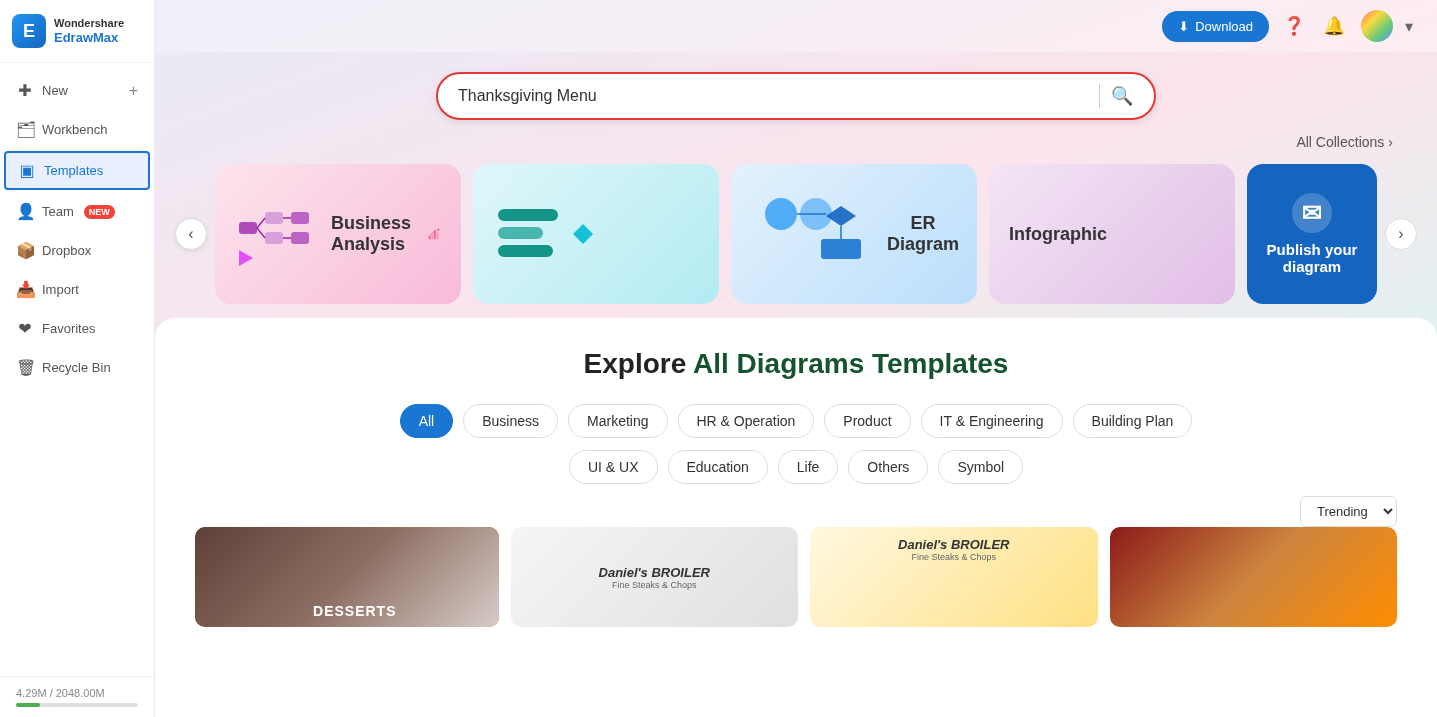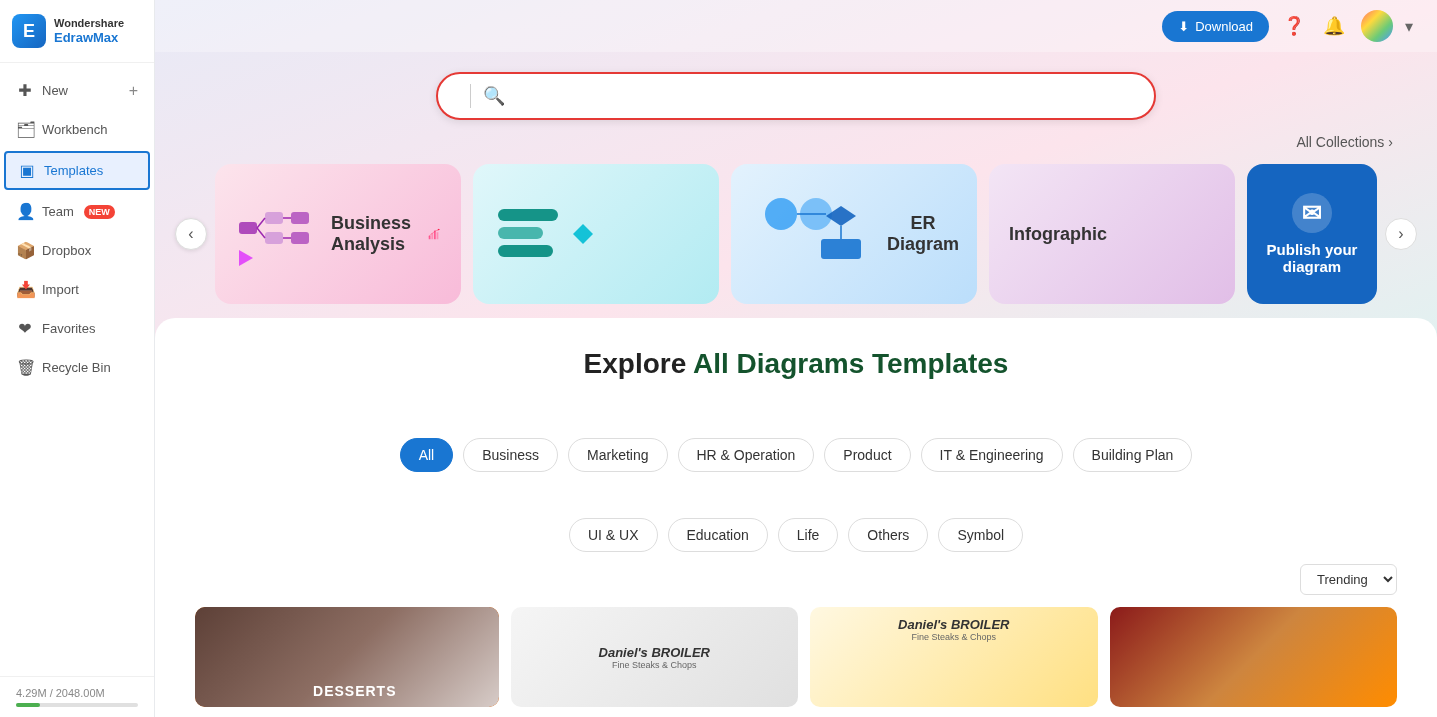--- a/index.html
+++ b/index.html
@@ -321,32 +321,30 @@
     }
     .filter-chip {
       padding: 8px 18px;
       border-radius: 20px;
       border: 1.5px solid #ddd;
       font-size: 14px;
       cursor: pointer;
       background: white;
       color: #333;
       font-weight: 500;
-      margin-top: 34px;
     }
     .filter-chip.active {
       background: #1976D2;
       color: white;
       border-color: #1976D2;
     }
 
     .sort-row {
       display: flex;
       justify-content: flex-end;
-      margin-bottom: 12px;
     }
     .sort-select {
       padding: 6px 12px;
       border: 1px solid #ddd;
       border-radius: 6px;
       font-size: 13px;
       cursor: pointer;
       background: white;
       color: #333;
     }
@@ -479,20 +477,21 @@
       <span>Download</span>
     </button>
     <div class="header-icon">❓</div>
     <div class="header-icon">🔔</div>
     <div class="avatar"></div>
     <span style="color:#666;cursor:pointer;">▾</span>
   </header>
 
   <div class="search-section">
     <div class="search-box">
+      <input class="search-input" type="text" value="Thanksgiving Menu" style="">
       <div class="search-divider"></div>
       <button class="search-btn">🔍</button>
     </div>
   </div>
 
   <div class="collections-link">
     <span>All Collections</span>
     <span> ›</span>
   </div>
 

